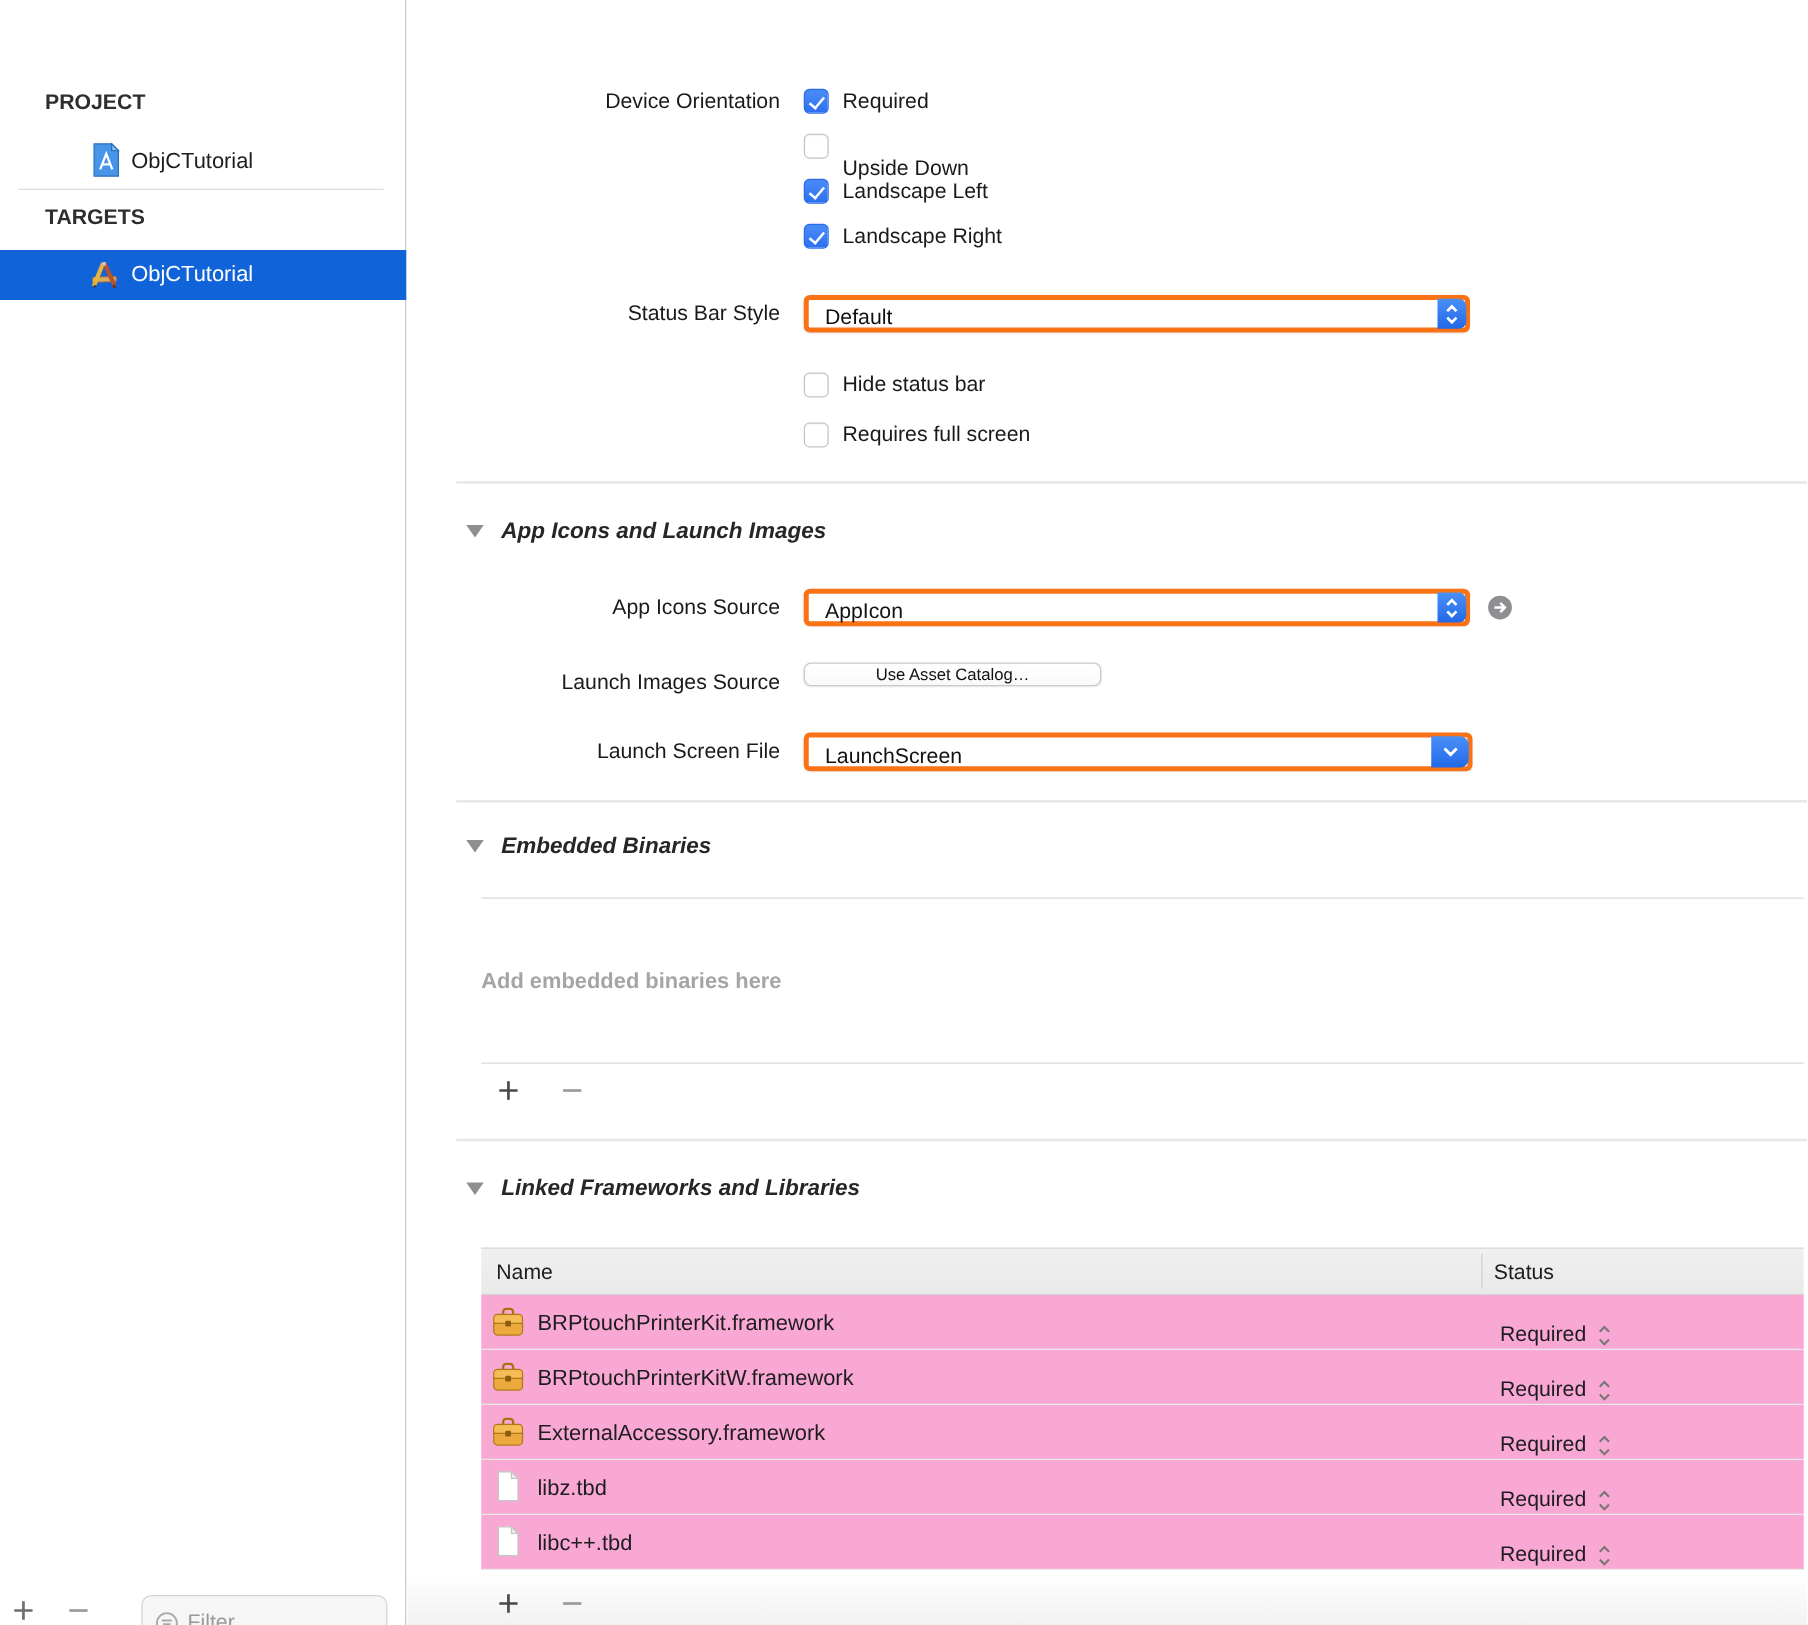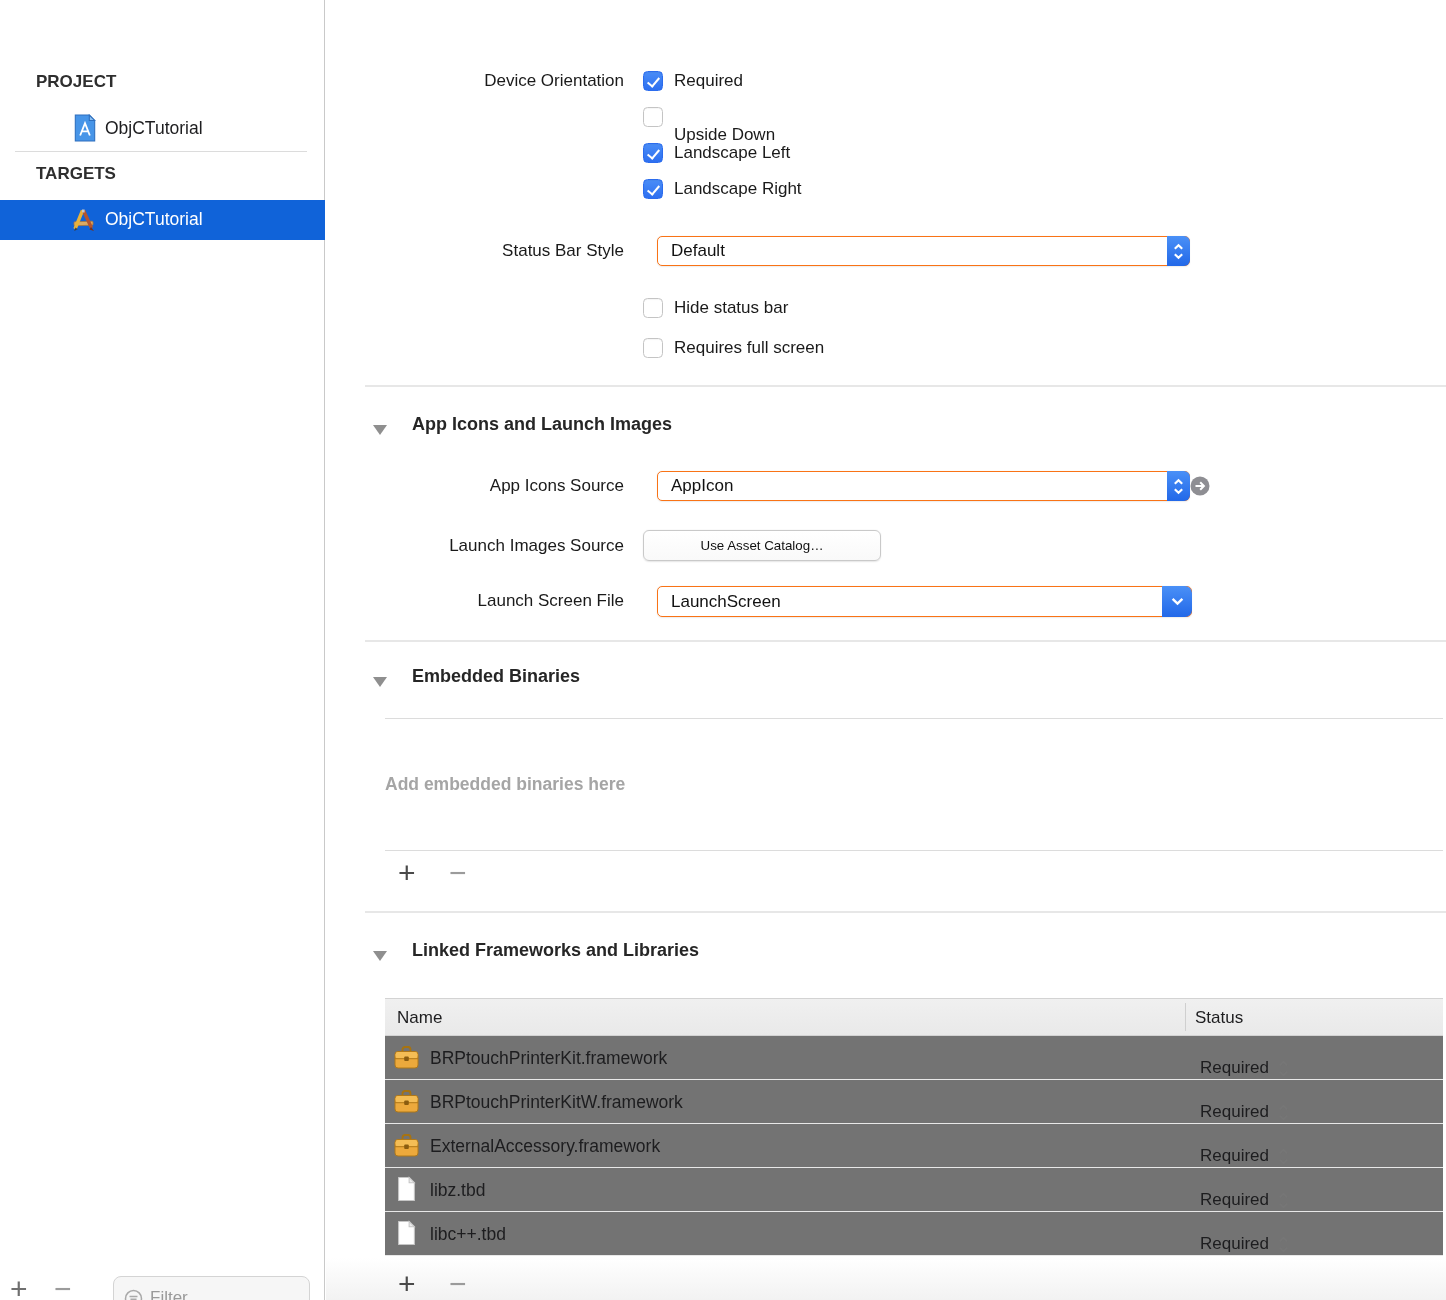--- a/index.html
+++ b/index.html
@@ -26,40 +26,40 @@
   .side-item.selected .lbl { color:#fff; }
   .side-divider { position:absolute; left:15px; width:292px; height:1px; background:#dcdcdc; }
   .side-bottom-btn { position:absolute; font-size:30px; font-weight:100; color:#6f6f6f; }
   .filter-box { position:absolute; left:113px; top:1276px; width:197px; height:34px; border:1px solid #d4d4d4; border-radius:8px; background:#f6f6f6; display:flex; align-items:center; padding:10px 0 0 10px; gap:7px; color:#9a9a9a; }
   
   .form-label { position:absolute; left:330px; width:294px; text-align:right; color:#1a1a1a; }
   .checkbox { position:absolute; left:643px; width:20px; height:20px; border-radius:4.5px; background:#fff; border:1px solid #c4c4c4; box-shadow: inset 0 1px 1px rgba(0,0,0,.04); }
   .checkbox.checked { background:linear-gradient(#4a8df7,#2d6ff0); border-color:#2b6cee; }
   .checkbox.checked::after { content:""; position:absolute; left:6.2px; top:2.6px; width:5px; height:10px; border:solid #fff; border-width:0 2.3px 2.3px 0; transform:rotate(40deg); }
   .check-label { position:absolute; left:674px; color:#1a1a1a; }
-  .popup { position:absolute; left:657px; width:533px; height:30px; background:#fff; border:1px solid #f97316; border-radius:5px; box-shadow:0 .5px 1.5px rgba(0,0,0,.08);padding-left:28px; }
+  .popup { position:absolute; left:643px; width:533px; height:30px; background:#fff; border:4px solid #f97316; border-radius:5px; box-shadow:0 .5px 1.5px rgba(0,0,0,.08);padding-left:28px; }
   .popup .val { position:absolute; left:13px; line-height:28px; color:#111; }
   .stepper { position:absolute; right:-1px; top:-1px; bottom:-1px; width:23px; background:linear-gradient(#4a90f7,#2268e8); border-radius:6px; border-top-left-radius:0; border-bottom-left-radius:0; display:flex; align-items:center; justify-content:center; }
   .combo-cap { position:absolute; right:-1px; top:-1px; bottom:-1px; width:30px; background:linear-gradient(#4a90f7,#2268e8); border-radius:7px; border-top-left-radius:0; border-bottom-left-radius:0; display:flex; align-items:center; justify-content:center; }
-  .push-button { position:absolute; left:643px; height:31px; background:linear-gradient(#ffffff,#f9f9f9); border:1px solid #c9c9c9; border-radius:6px; box-shadow:0 .5px 1.5px rgba(0,0,0,.1); display:flex; align-items:center; justify-content:center; padding:4px 16px; color:#111; }
+  .push-button { position:absolute; left:643px; height:19px; background:linear-gradient(#ffffff,#f9f9f9); border:1px solid #c9c9c9; border-radius:6px; box-shadow:0 .5px 1.5px rgba(0,0,0,.1); display:flex; align-items:center; justify-content:center; padding:4px 16px; color:#111; }
   .hdivider { position:absolute; height:2px; background:#e7e7e7; }
-  .section-head { position:absolute; display:flex; align-items:flex-end; gap:25px; }
+  .section-head { position:absolute; display:flex; align-items:center; gap:14px;font-style:italic; }
   .disclosure { width:0; height:0; border-left:7.5px solid transparent; border-right:7.5px solid transparent; border-top:10px solid #8f8f8f; }
   .section-title { font-weight:bold; font-size:18px; color:#262626; }
   .thinline { position:absolute; left:385px; width:1058px; height:1px; background:#dcdcdc; }
   .placeholder-text { position:absolute; left:385px; width:1058px; text-align:left; color:#a5a5a5; font-size:17.5px;font-weight:bold; }
   .pm-btn { position:absolute; font-size:30px; font-weight:100; color:#4a4a4a; line-height:28px; }
   .pm-btn.minus { color:#9b9b9b; }
   
   .fw-table { position:absolute; left:385px; top:998px; width:1058px; }
   .fw-head { position:relative; height:38px; background:linear-gradient(#f0f0f0,#e9e9e9); border-top:1px solid #d3d3d3; border-bottom:1px solid #d3d3d3; }
   .fw-head .col-name { position:absolute; left:12px; line-height:37px;text-align:right; }
   .fw-head .vsep { position:absolute; left:800px; top:4px; bottom:4px; width:1px; background:#cfcfcf; }
   .fw-head .col-status { position:absolute; left:810px; line-height:37px; }
-  .fw-row { position:relative; height:44px; background:#737373; border-bottom:1px solid #e8e8e8; }
+  .fw-row { position:relative; height:44px; background:#f9a8d4; border-bottom:1px solid #e8e8e8; }
   .fw-row .ric { position:absolute; left:8px; top:9px; }
   .fw-row .rname { position:absolute; left:45px; line-height:44px; font-size:17.5px; }
   .fw-row .rstatus { position:absolute; left:815px; top:10px; height:44px; display:flex; align-items:center; gap:9px; }
   .bottom-fade { position:absolute; left:326px; top:1258px; width:1120px; height:42px; background:linear-gradient(#ffffff,#f2f2f2); }
   .side-fade { position:absolute; left:0; top:1258px; width:325px; height:42px; background:linear-gradient(#ffffff,#f4f4f4); z-index:-1; }
 </style>
 </head>
 <body>
 
 <div class="screen">

